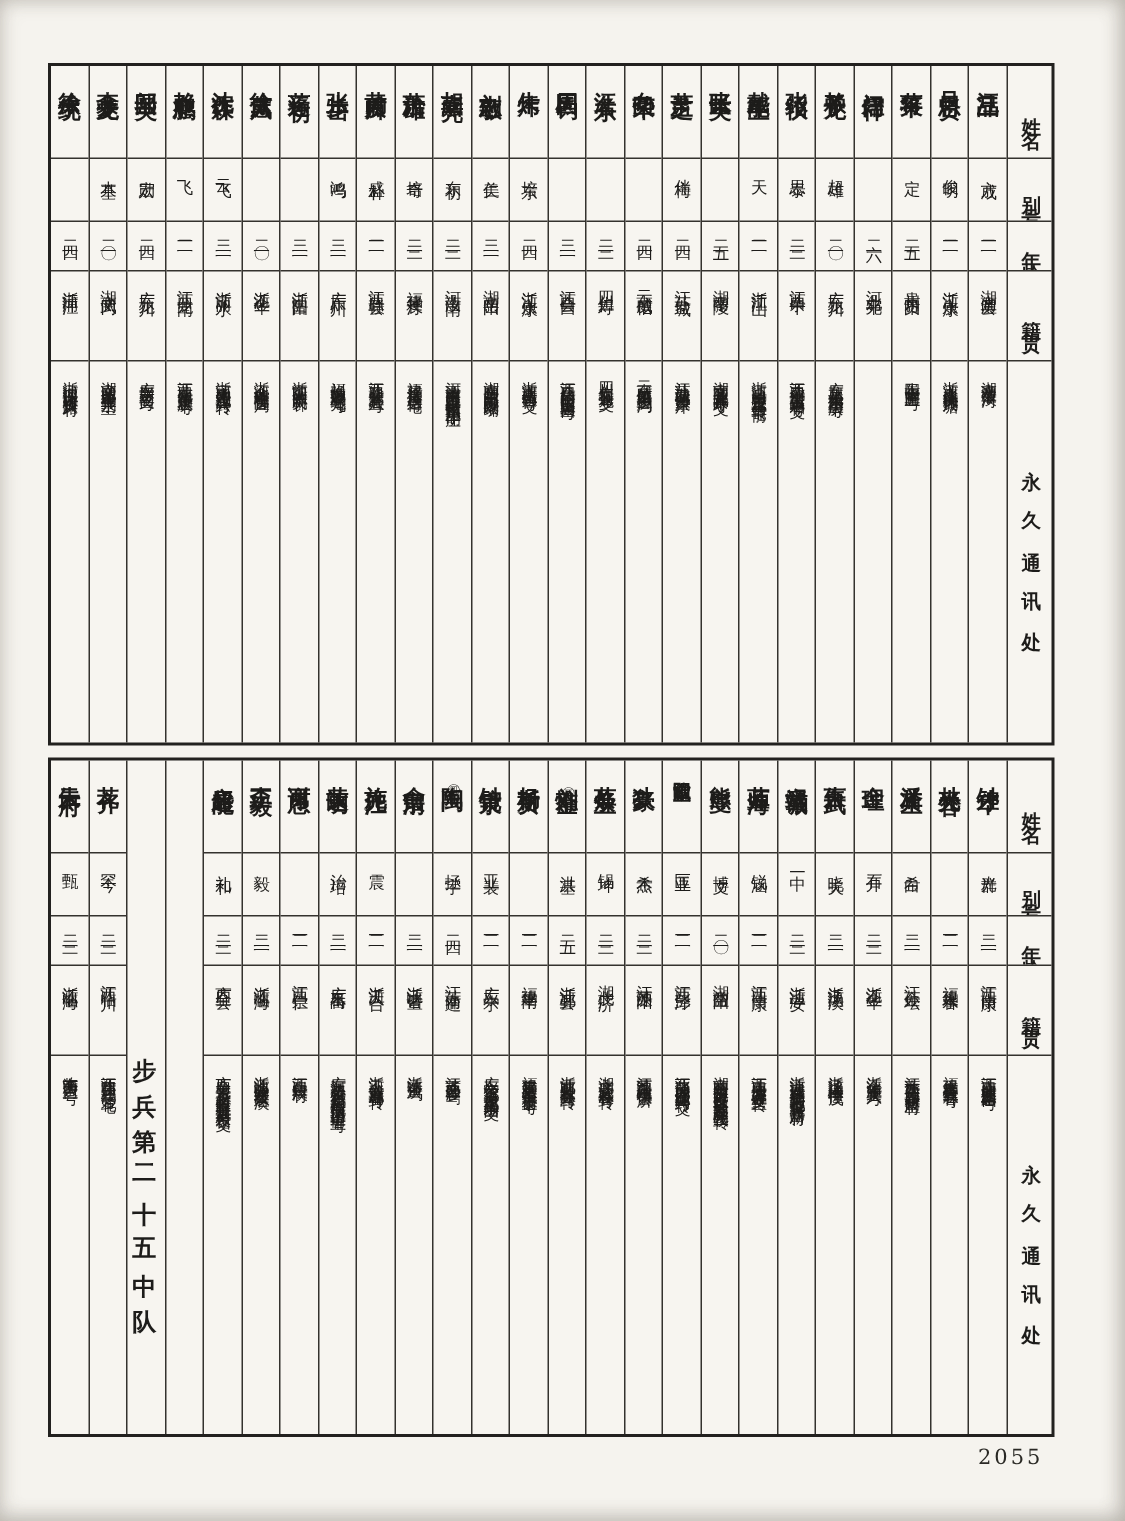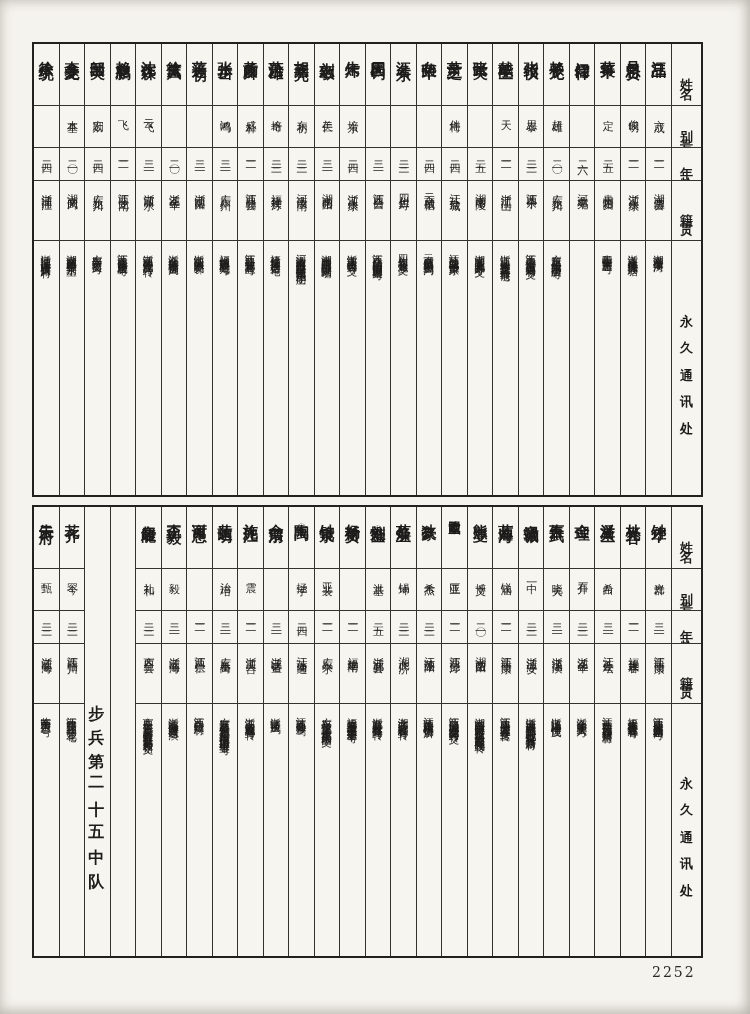--- a/index.html
+++ b/index.html
@@ -893,14 +893,14 @@
           <span class="vt age-text">二三</span>
         </div>
         <div class="cell c-native">
           <span class="vt native-text">浙江临海</span>
         </div>
         <div class="cell c-address">
           <span class="vt address-text">临海西大街一三一号</span>
         </div>
       </div>
     </div>
-  <div class="page-num">2252</div>
+  <div class="page-num">2055</div>
 </div>
 
 </body></html>

